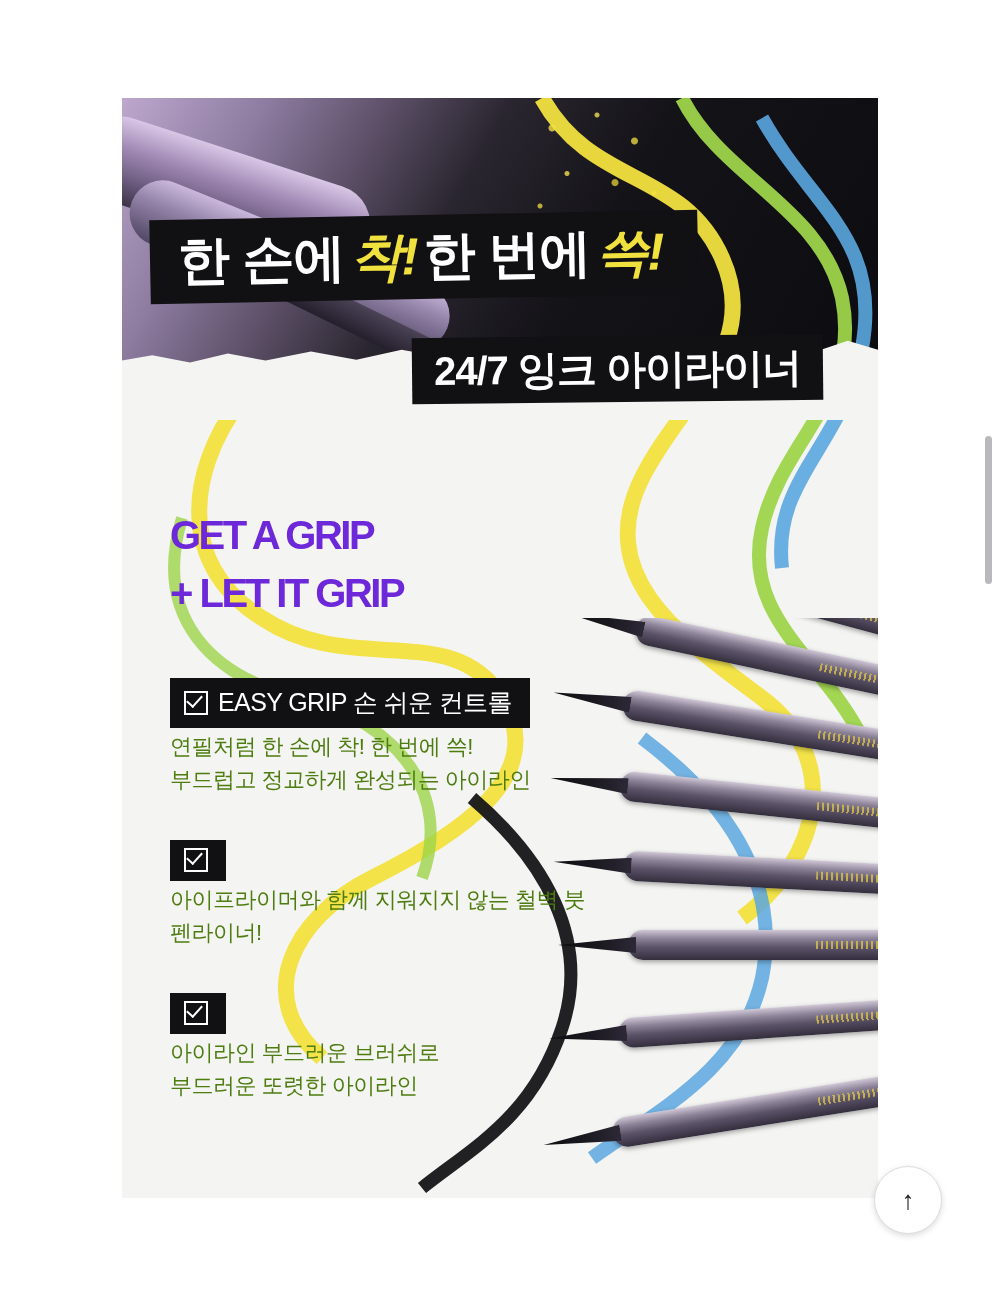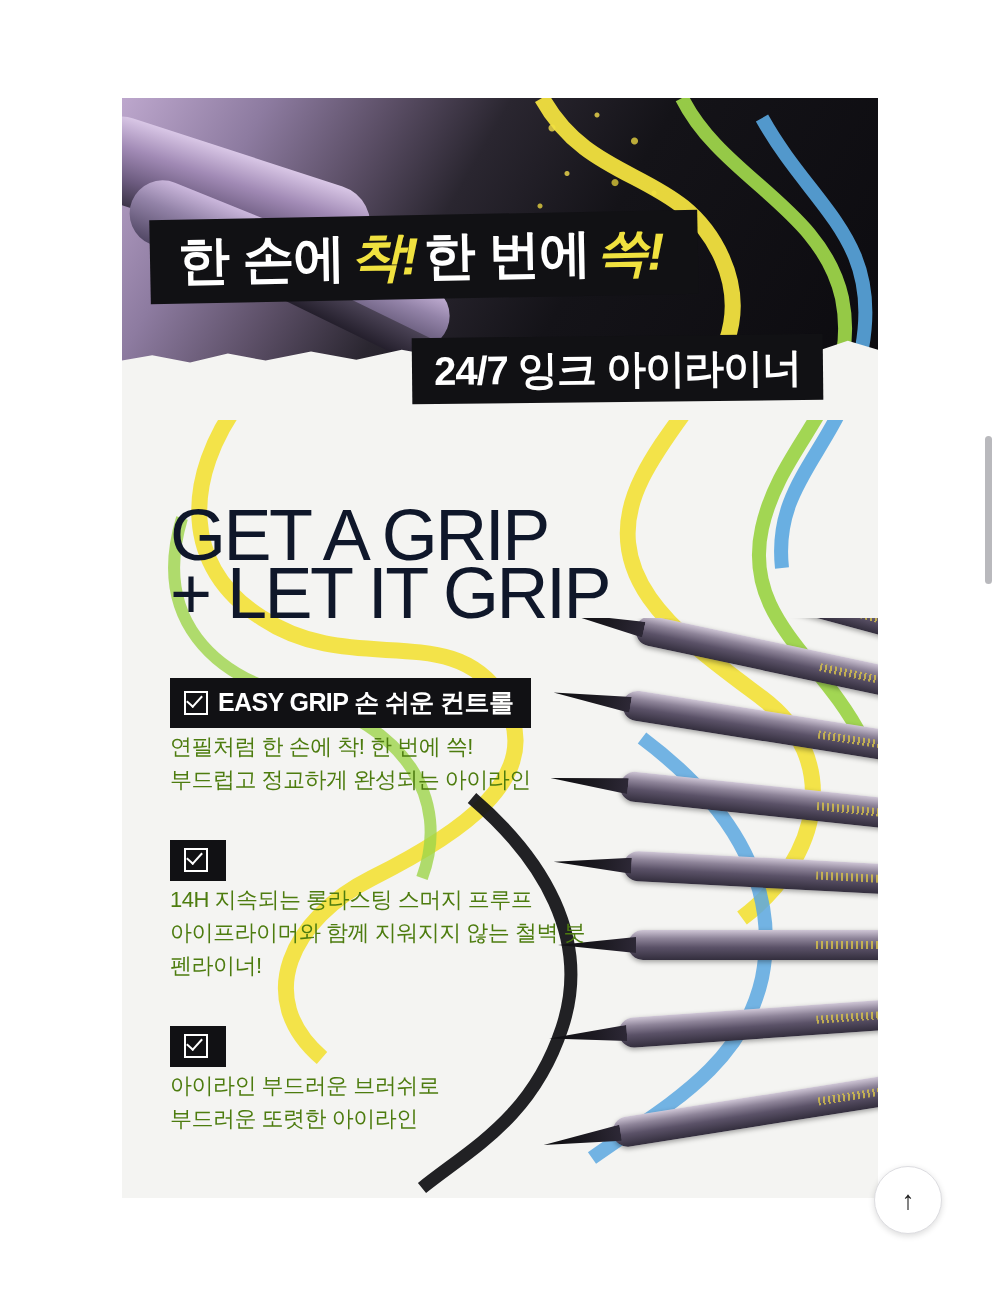--- a/index.html
+++ b/index.html
@@ -129,45 +129,45 @@
     font-size: 40px;
     font-weight: 700;
     letter-spacing: -1px;
     transform: rotate(-0.6deg);
   }
 
   
   .headline {
     position: absolute;
     left: 48px; top: 408px;
-    color: #0f172a;
-    font-size: 72px;
+    color: #6d28d9;
+    font-size: 40px;
     line-height: 58px;
-    font-weight: 400;
+    font-weight: 700;
     letter-spacing: -2.5px;
     font-family: "Liberation Sans", sans-serif;
   }
   .headline div { white-space: nowrap; }
 
   
   .features {
     position: absolute;
     left: 48px; top: 580px;
     width: 430px;
   }
   .feature { margin-bottom: 44px; }
   .feature-title {
     display: inline-flex;
     align-items: center;
     gap: 10px;
     background: #111114;
     color: #ffffff;
     padding: 8px 18px 9px 14px;
     font-size: 25px;
-    font-weight: 700;
+    font-weight: 400;
     letter-spacing: -0.6px;
     white-space: nowrap;
   }
   .chk {
     display: inline-block;
     width: 20px; height: 20px;
     border: 2.4px solid #ffffff;
     position: relative;
     flex: none;
   }
@@ -344,21 +344,20 @@
           <div>연필처럼 한 손에 착! 한 번에 쓱!</div>
           <div>부드럽고 정교하게 완성되는 아이라인</div>
         </div>
       </div>
 
       <div class="feature">
         <div class="feature-title">
           <span class="chk"></span>
         </div>
         <div class="feature-body">
-          <div>14H 지속되는 롱라스팅 스머지 프루프</div>
           <div>아이프라이머와 함께 지워지지 않는 철벽 붓펜라이너!</div>
         </div>
       </div>
 
       <div class="feature">
         <div class="feature-title">
           <span class="chk"></span>
         </div>
         <div class="feature-body">
           <div>아이라인 부드러운 브러쉬로</div>

